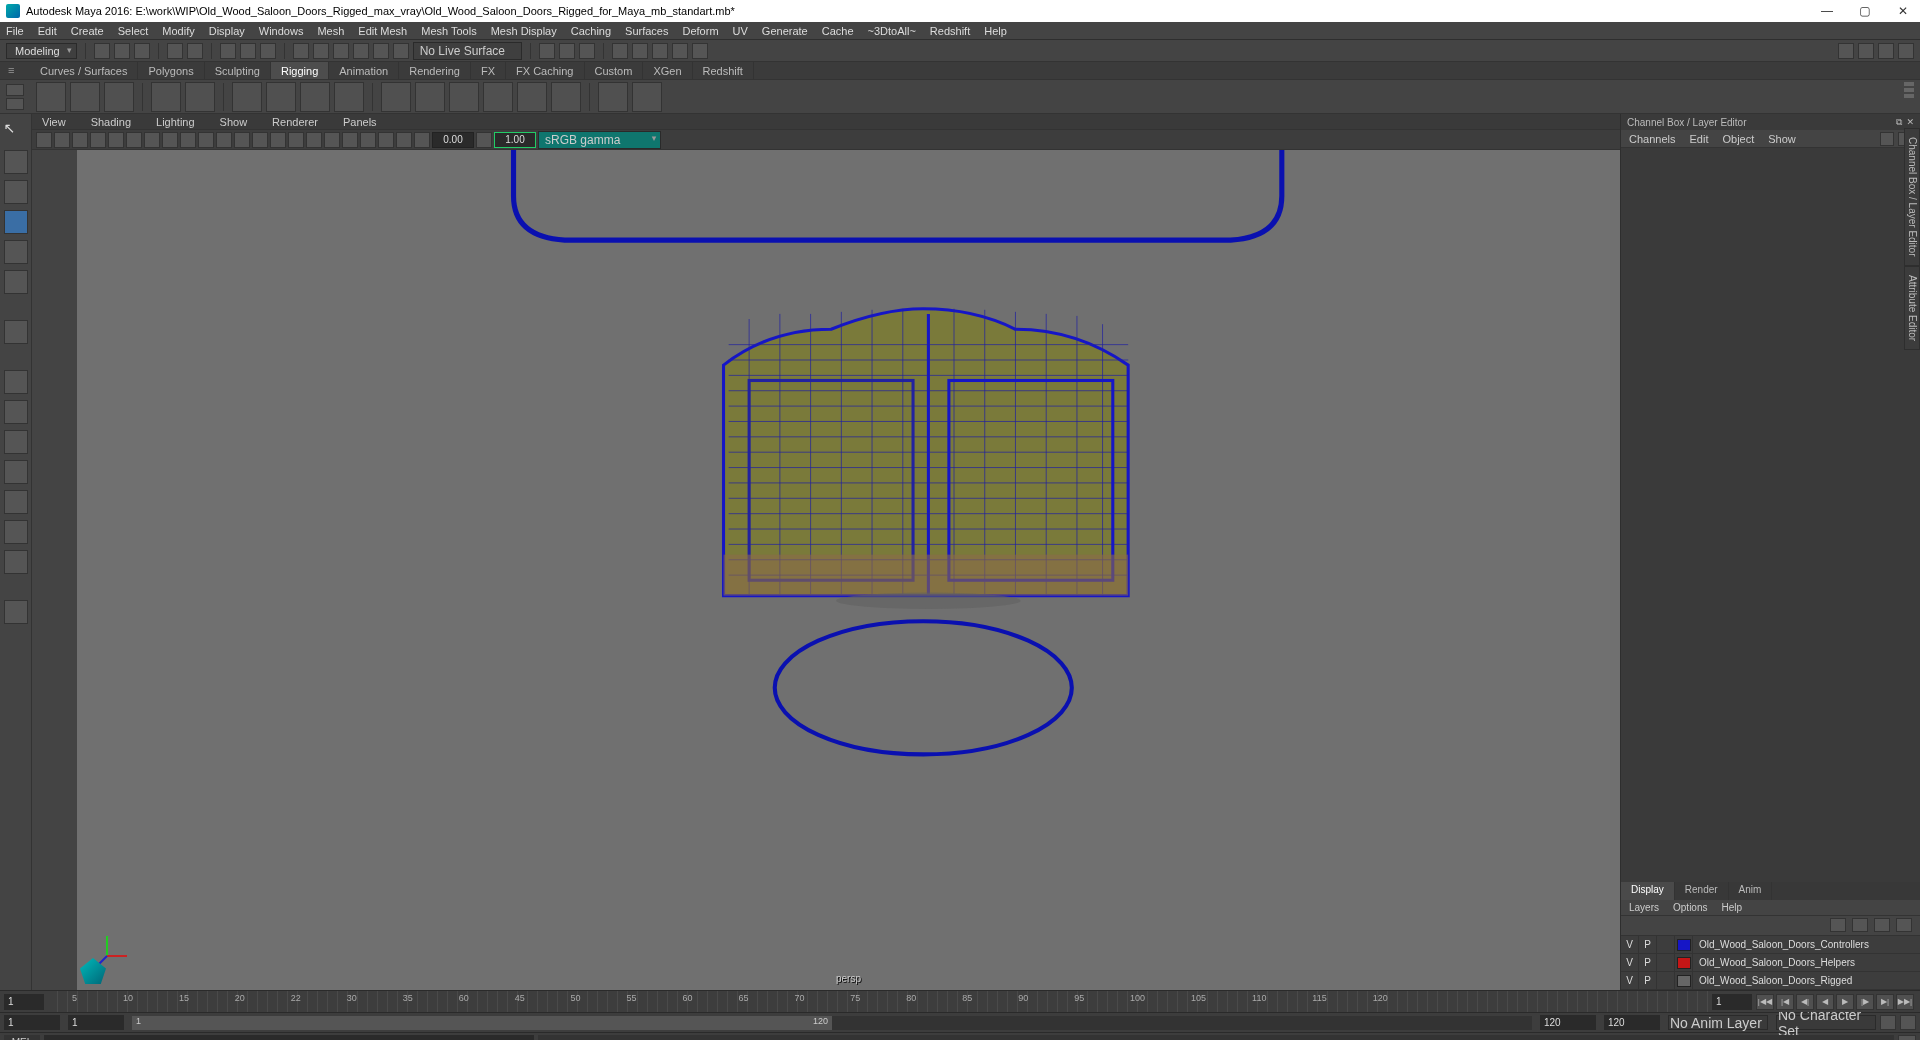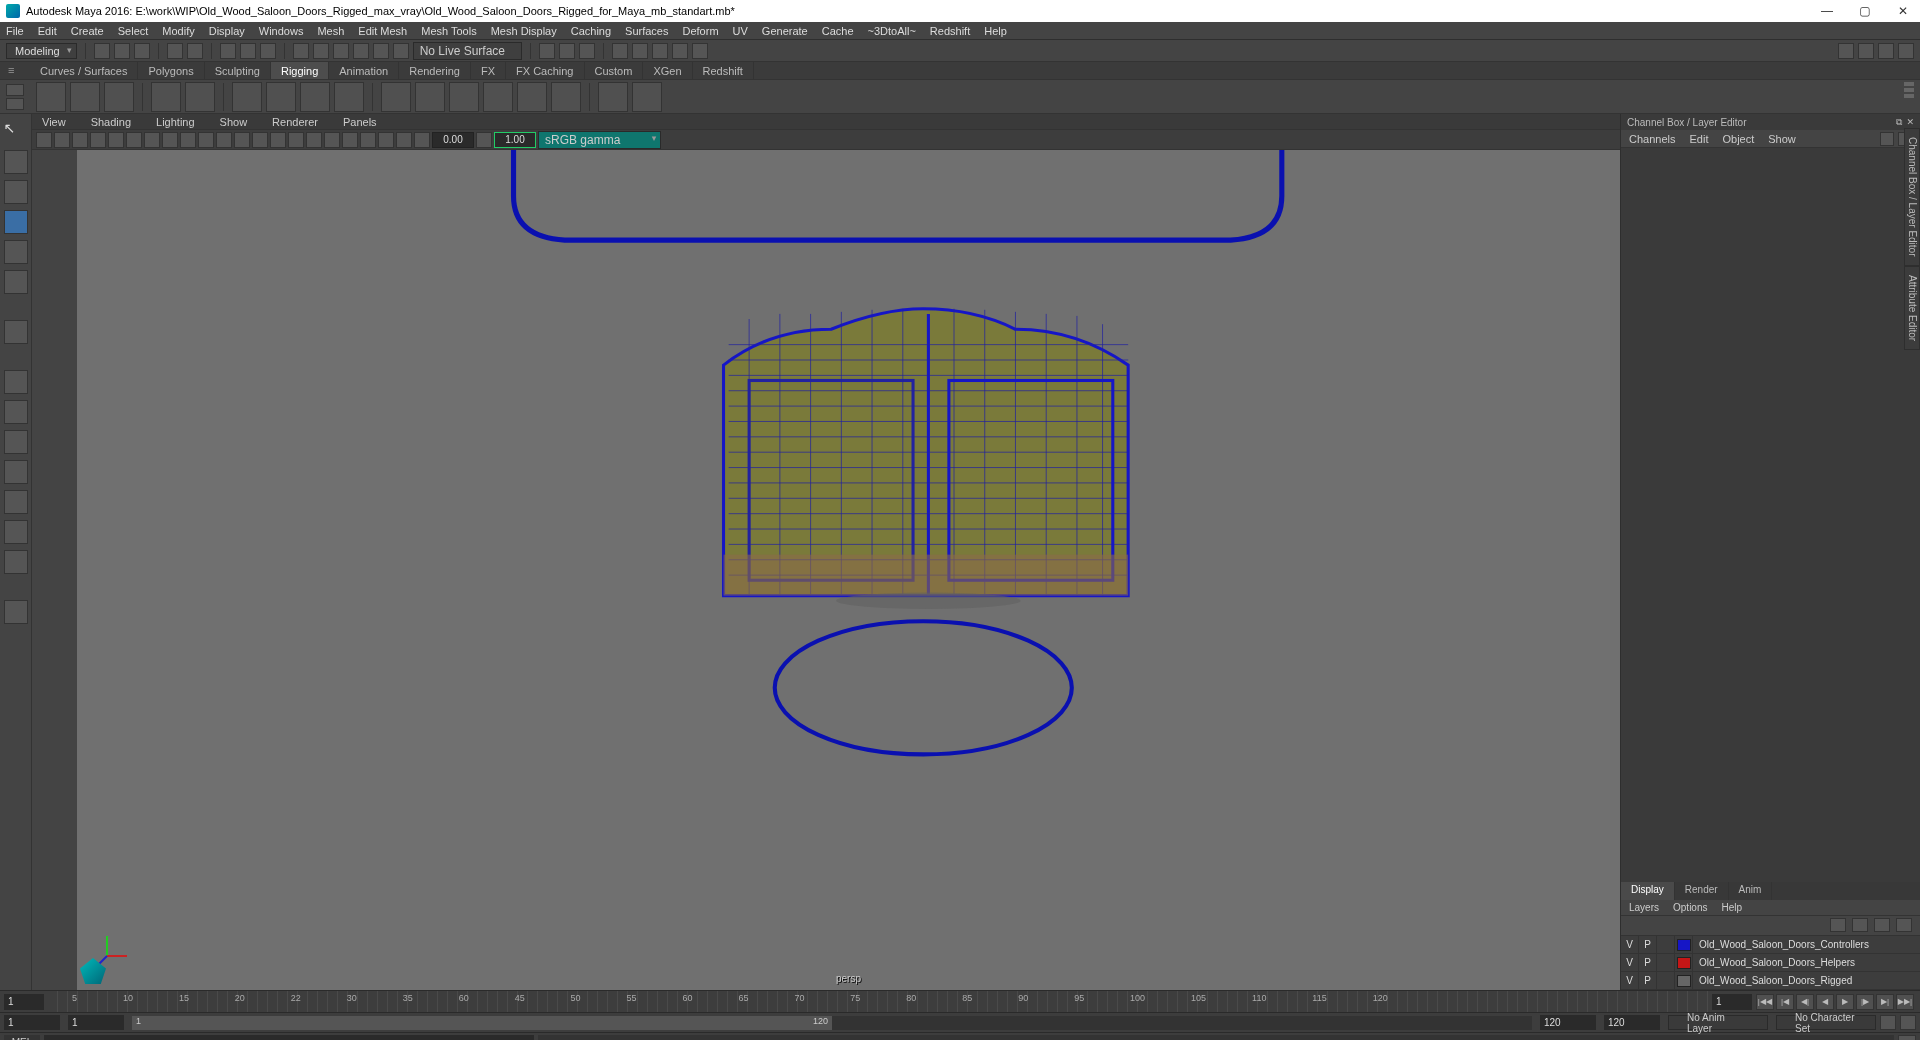--- a/index.html
+++ b/index.html
@@ -98,21 +98,21 @@
 .timeslider .playback { display: flex; gap: 2px; margin-right: 6px; }
 .timeslider .playback div { width: 18px; height: 16px; background: #505050; border: 1px solid #333; color: #bbb; font-size: 8px; display: flex; align-items: center; justify-content: center; }
 
 
 .rangeslider { height: 20px; background: #3d3d3d; display: flex; align-items: center; border-top: 1px solid #2a2a2a; }
 .rangeslider .box { width: 56px; background: #2a2a2a; color: #ddd; height: 15px; margin: 0 4px; display: flex; align-items: center; padding: 0 4px; font-size: 10px; }
 .rangeslider .track { flex: 1; height: 14px; background: #333; position: relative; margin: 0 4px; }
 .rangeslider .track .range { position: absolute; left: 0; width: 50%; height: 100%; background: #555; }
 .rangeslider .track .range::before { content: attr(data-start); position: absolute; left: 4px; top: 0; font-size: 9px; color: #ccc; }
 .rangeslider .track .range::after { content: attr(data-end); position: absolute; right: 4px; top: 0; font-size: 9px; color: #ccc; }
-.rangeslider .drop { width: 100px; background: #3a3a3a; border: 1px solid #2a2a2a; height: 15px; margin: 0 4px; font-size: 10px; color: #ccc; padding: 0 18px; display: flex; align-items: center; }
+.rangeslider .drop { width: 100px; background: #3a3a3a; border: 1px solid #2a2a2a; height: 15px; margin: 0 4px; font-size: 14px; color: #ccc; padding: 0 1px; display: flex; align-items: center; }
 .rangeslider .aux { display: flex; gap: 4px; margin-right: 4px; }
 .rangeslider .aux div { width: 16px; height: 15px; background: #555; border: 1px solid #333; }
 
 
 .cmdline { height: 20px; background: #3d3d3d; display: flex; align-items: center; border-top: 1px solid #2a2a2a; }
 .cmdline .lang { width: 36px; text-align: center; font-size: 10px; color: #ccc; background: #333; height: 16px; margin: 0 4px; display: flex; align-items: center; justify-content: center; }
 .cmdline .input { flex: 0 0 490px; height: 16px; background: #2a2a2a; }
 .cmdline .output { flex: 1; height: 16px; background: #333; margin-left: 4px; }
 .cmdline .btn { width: 18px; height: 16px; background: #555; border: 1px solid #333; margin: 0 4px; }
 </style>

